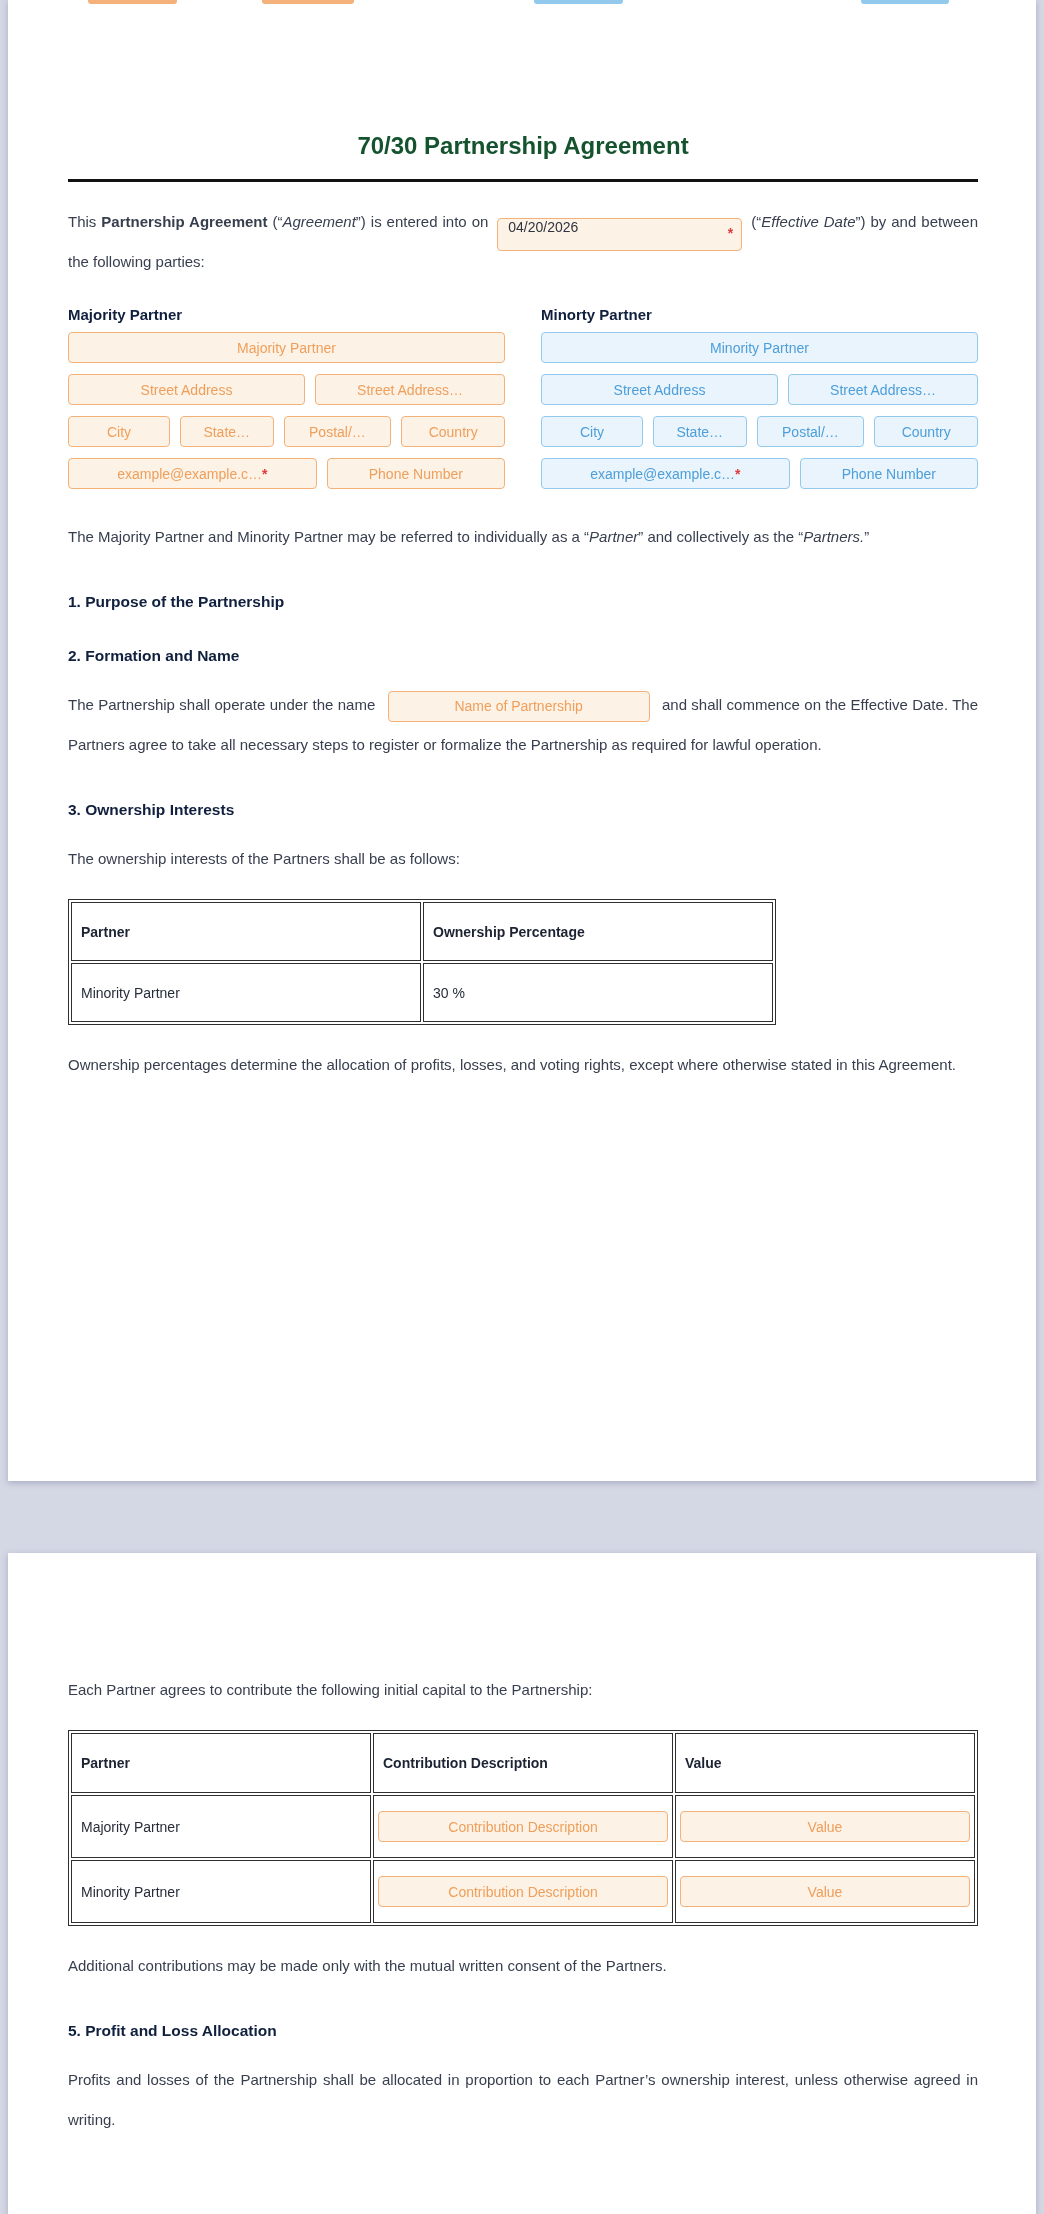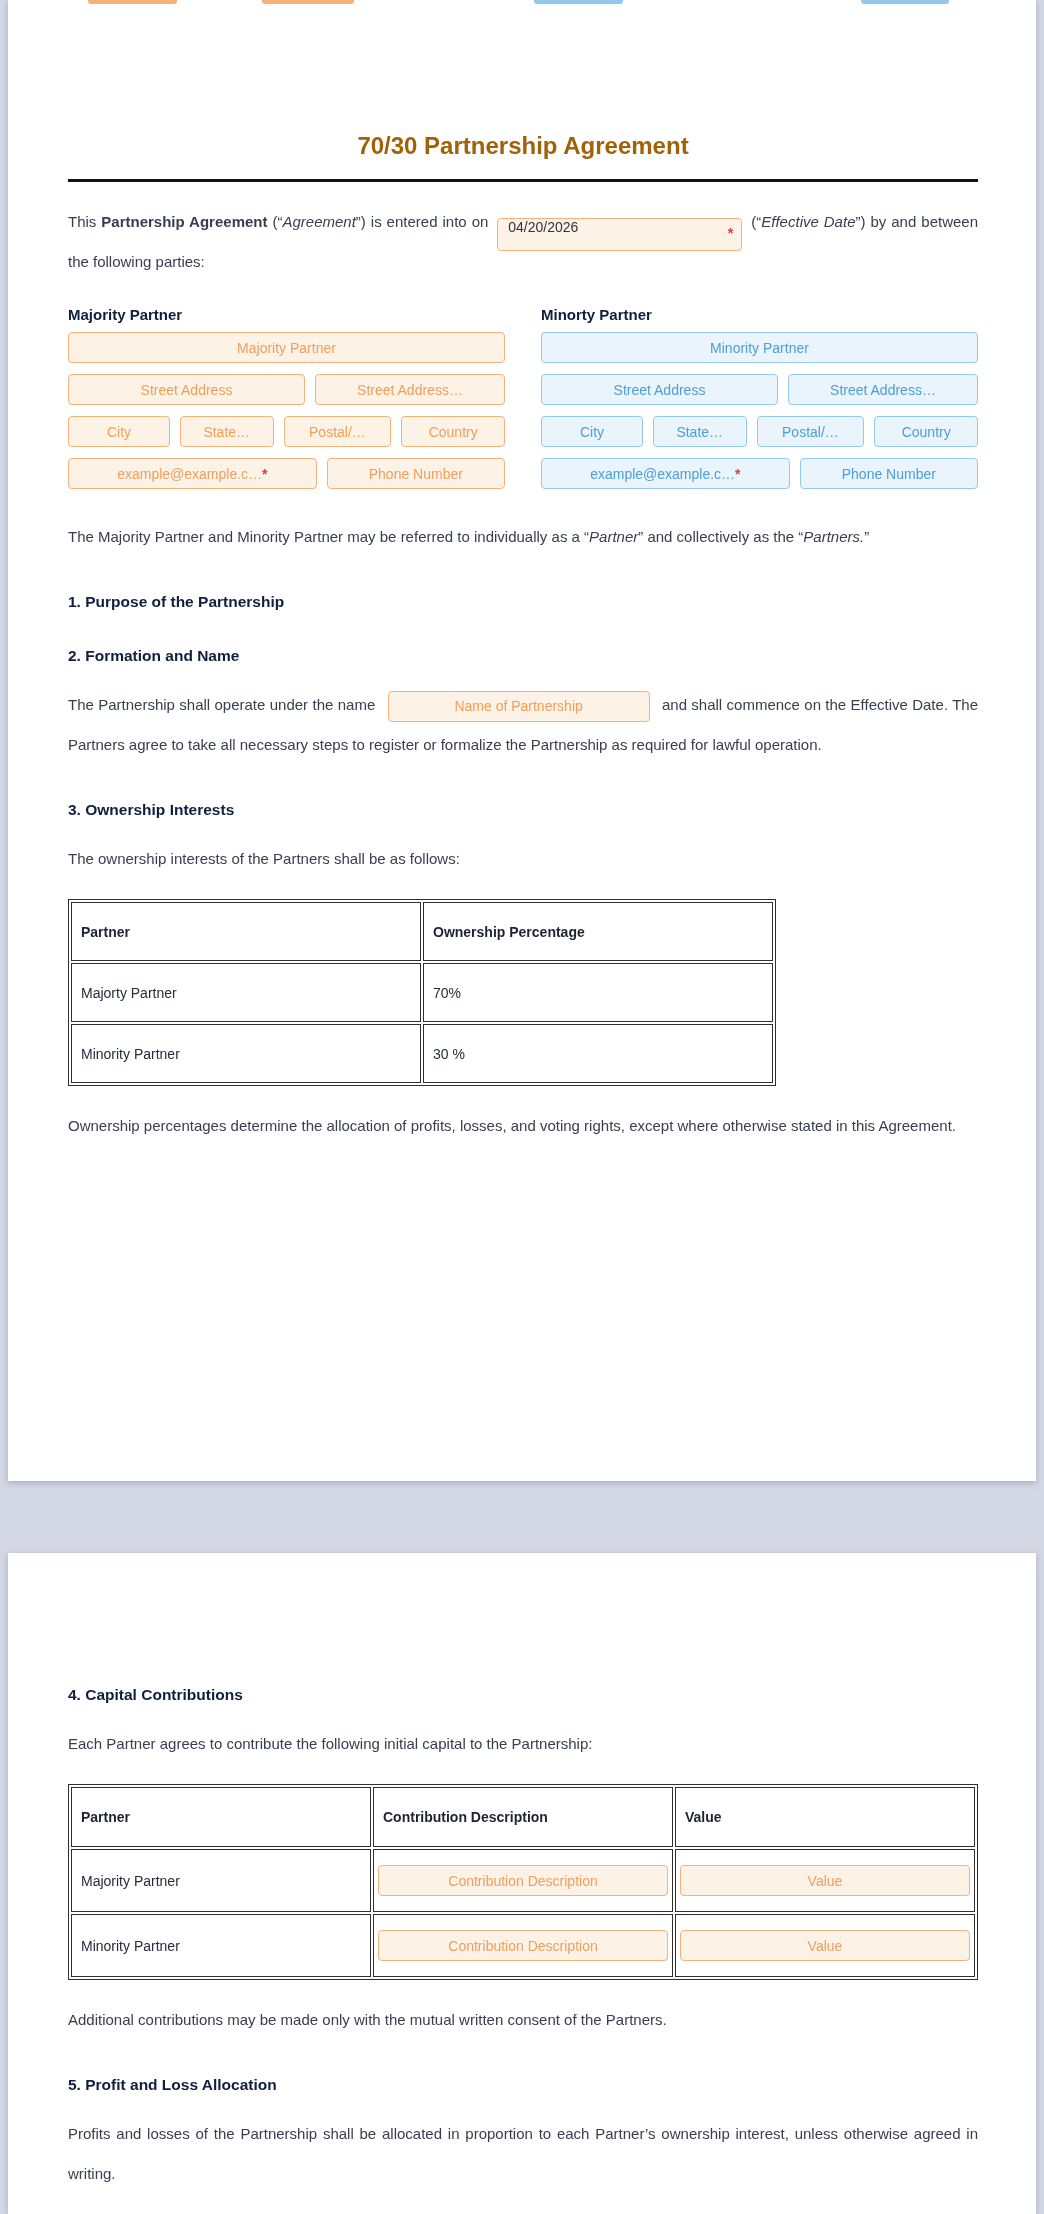--- a/index.html
+++ b/index.html
@@ -12,21 +12,21 @@
           box-shadow:0 2px 6px rgba(90,95,130,0.35); }
   .page1 { top:0; height:1481px; }
   .page2 { top:1553px; height:661px; }
   .content { padding:0 58px 0 60px; }
 
   
   .frag { position:absolute; top:0; height:4px; border-radius:0 0 3px 3px; }
   .frag.orange-frag { background:#f4b17a; }
   .frag.blue-frag { background:#93c9ed; }
 
-  .form-title { margin:132px 0 0; font-size:24px; font-weight:bold; text-align:center; color:#a16207; }
+  .form-title { margin:132px 0 0; font-size:24px; font-weight:bold; text-align:center; color:#14532d; }
   .title-rule { height:3px; background:#121212; margin-top:19px; }
 
   .body-text { font-size:15px; line-height:40px; text-align:justify; color:#373e4e; margin:20px 0; }
   .b  { font-weight:bold; }
   .bi { font-weight:normal; font-style:italic; }
   .sec-h { font-size:15.5px; font-weight:bold; color:#0f1f3d; margin:36px 0 18px; }
 
   .partners { display:flex; gap:36px; margin:24px 0 28px; }
   .partner-col { flex:1; min-width:0; }
   .col-label { font-size:15px; font-weight:bold; color:#0f1f3d; margin-bottom:9px; }
@@ -147,38 +147,33 @@
     <h3 class="sec-h">3. Ownership Interests</h3>
     <p class="body-text">The ownership interests of the Partners shall be as follows:</p>
 
     <table class="doc-table ownership">
       <tbody>
           <tr>
         <th class="c50">Partner</th>
         <th class="c50">Ownership Percentage</th>
       </tr>
       <tr>
-        <td>Majorty Partner</td>
-        <td>70%</td>
-      </tr>
-      <tr>
         <td>Minority Partner</td>
         <td>30 %</td>
       </tr>
     </tbody>
       </table>
 
     <p class="body-text">Ownership percentages determine the allocation of profits, losses, and voting rights, except where otherwise stated in this Agreement.</p>
   </div>
 </div>
 
 <div class="page page2">
   <div class="content" style="padding-top:97px;">
 
-    <h3 class="sec-h">4. Capital Contributions</h3>
     <p class="body-text">Each Partner agrees to contribute the following initial capital to the Partnership:</p>
 
     <table class="doc-table capital">
       <tbody>
           <tr>
         <th class="c33">Partner</th>
         <th class="c33">Contribution Description</th>
         <th class="c33">Value</th>
       </tr>
       <tr>

